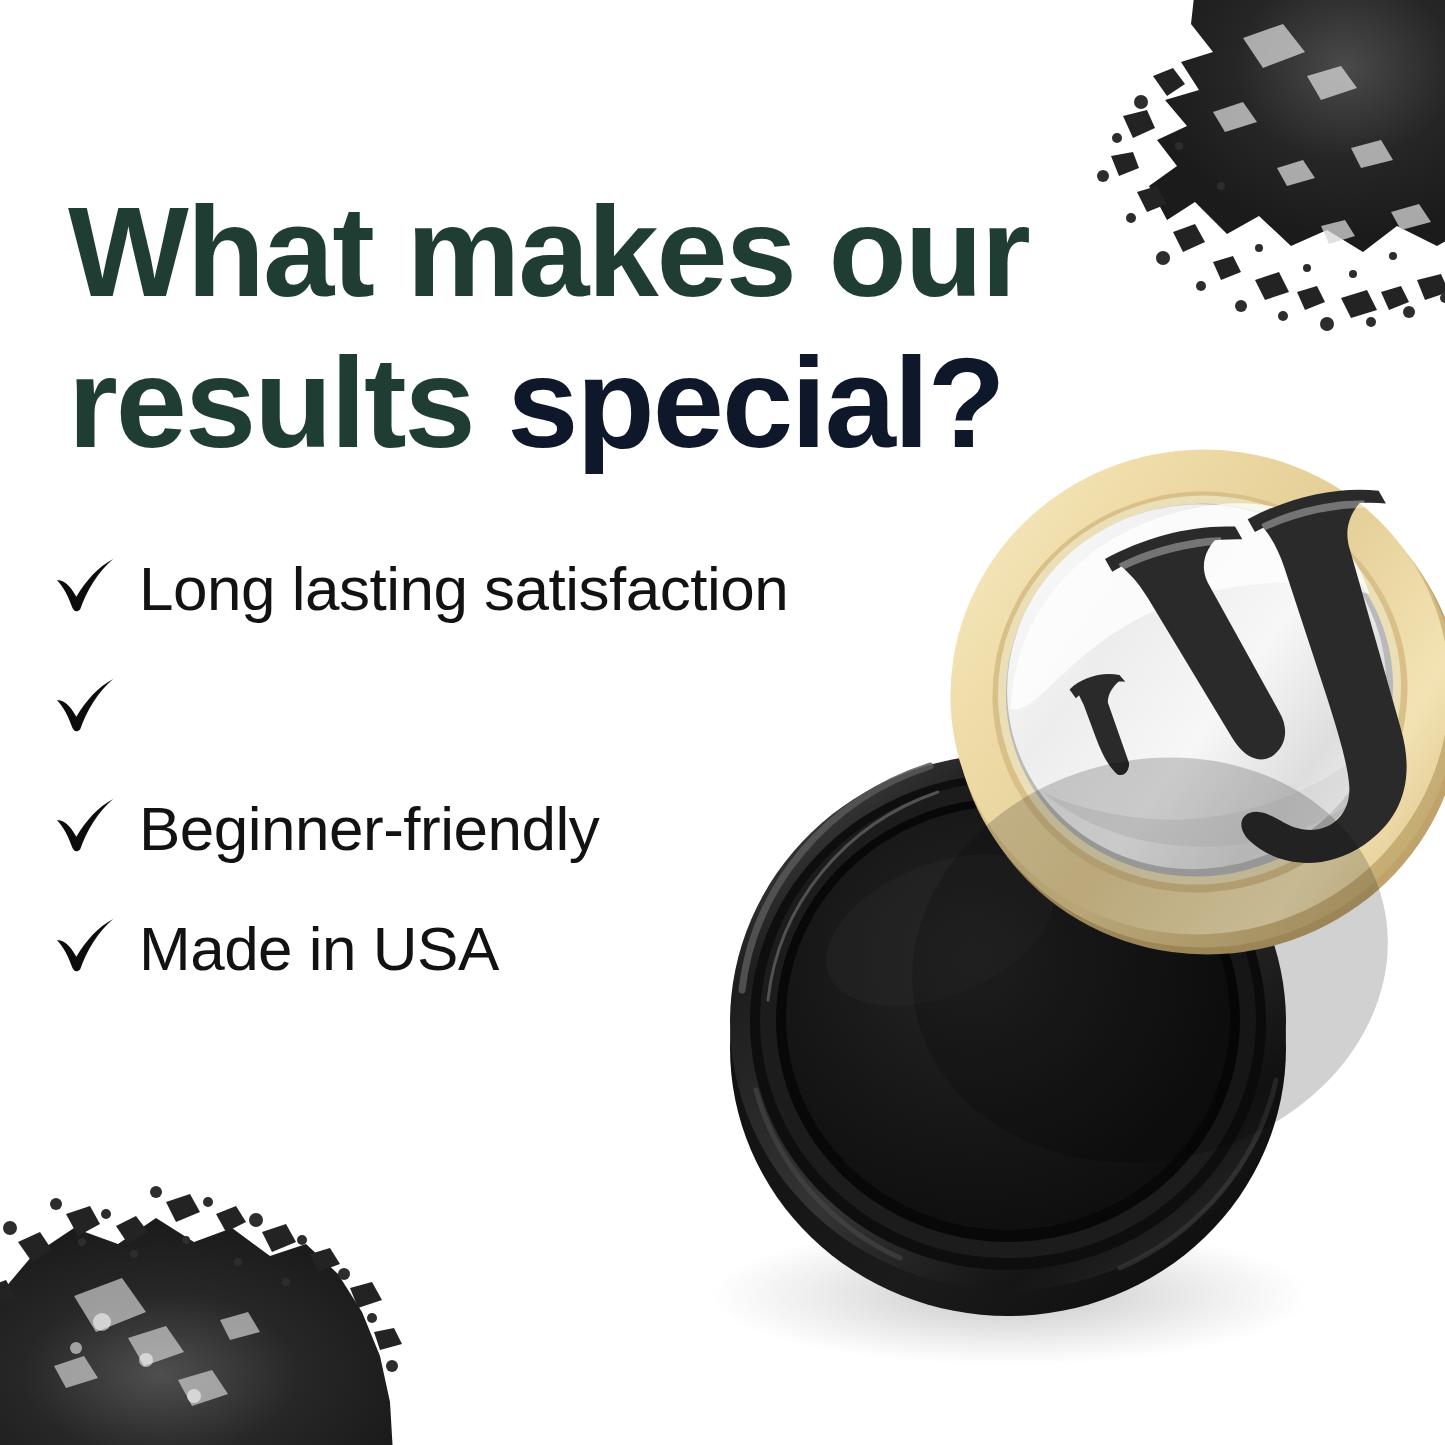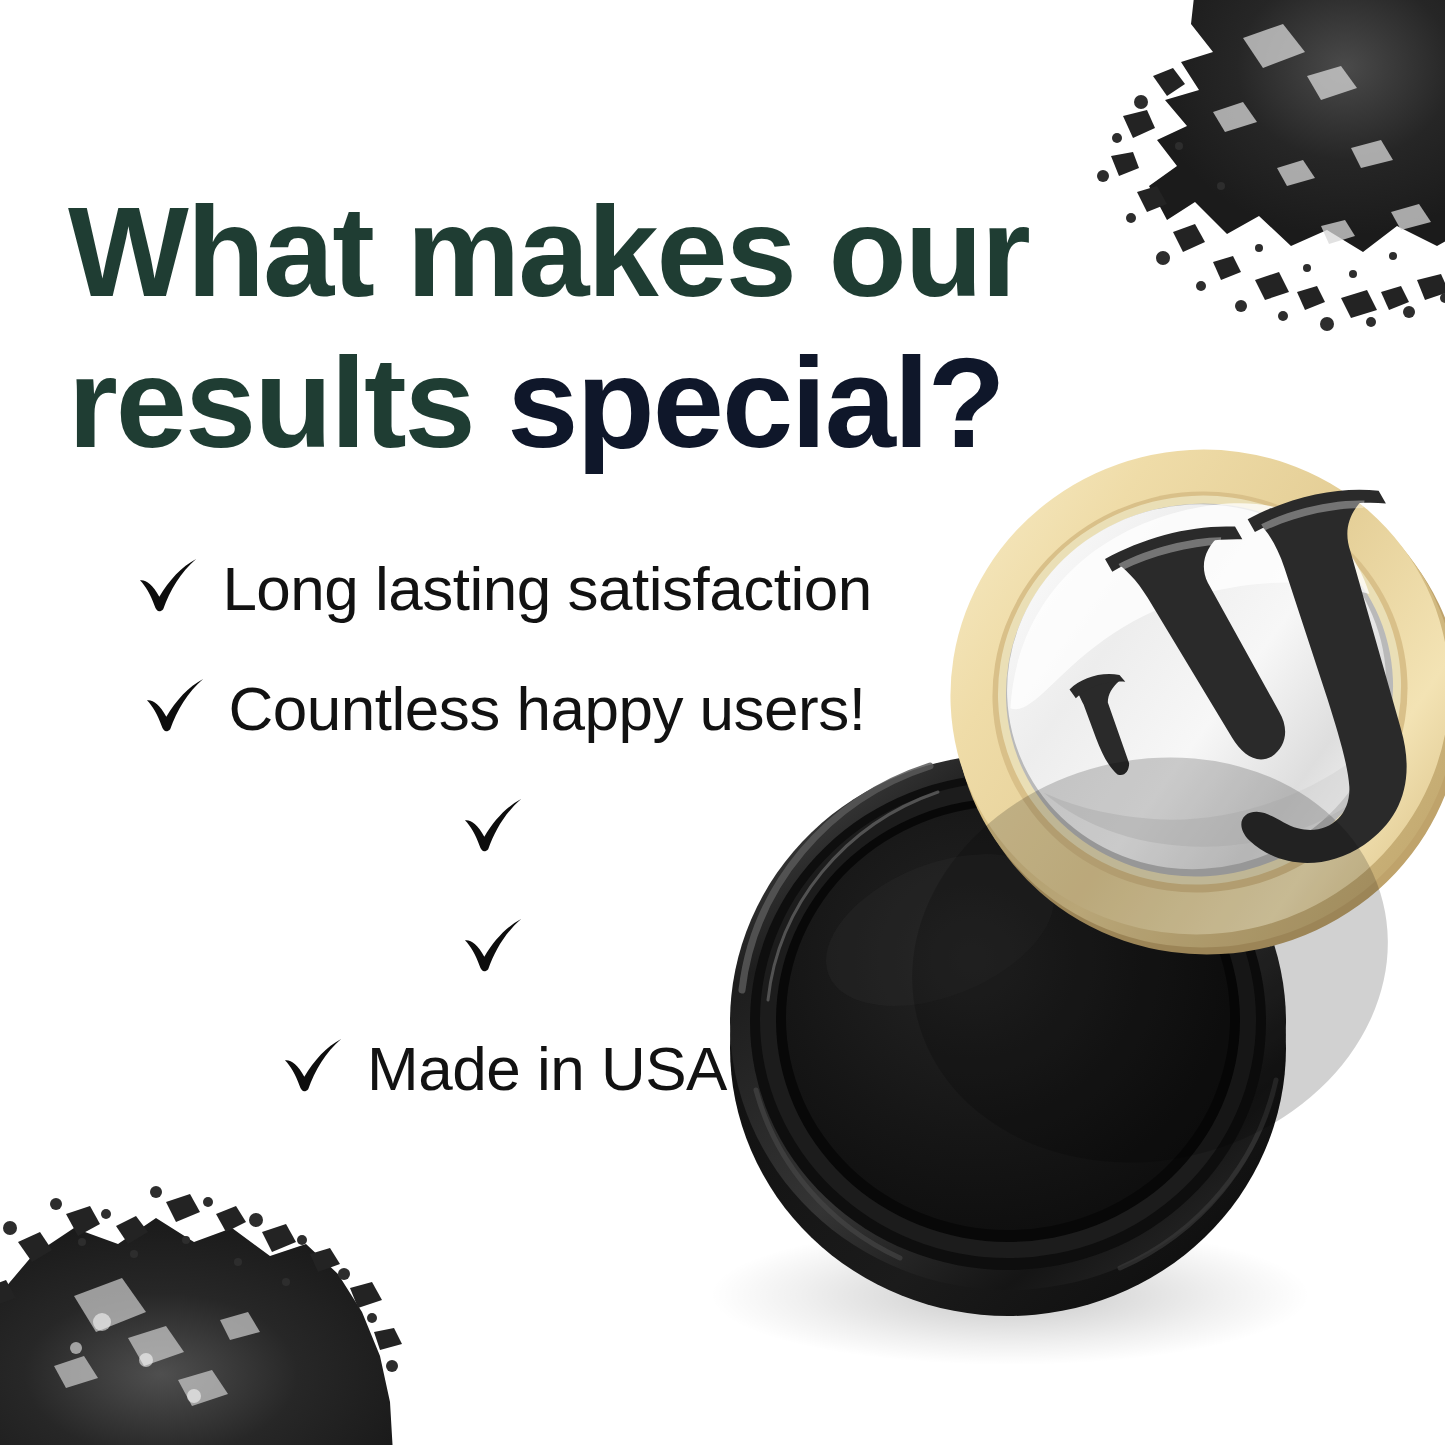--- a/index.html
+++ b/index.html
@@ -39,21 +39,20 @@
     top: 528px;
     width: 900px;
     list-style: none;
     margin: 0;
     padding: 0;
   }
   .benefit-row {
     display: flex;
     align-items: center;
     height: 120px;
-    justify-content: center;
   }
   .check-icon {
     flex: 0 0 auto;
     width: 62px;
     height: 62px;
     margin-right: 22px;
   }
   .check-icon svg { display: block; width: 100%; height: 100%; }
   .benefit-label {
     font-family: "Liberation Sans", sans-serif;
@@ -211,35 +210,28 @@
         </svg>
       </span>
       <span class="benefit-label">Long lasting satisfaction</span>
     </li>
     <li class="benefit-row">
       <span class="check-icon">
         <svg viewBox="0 0 64 64" xmlns="http://www.w3.org/2000/svg">
           <path d="M2 24 C8 23 15 28 22 41 C32 24 45 10 60 2 C44 16 33 34 26 54 C22 58 19 56 17 50 C13 39 8 30 2 24 Z" fill="#0d0d0d"></path>
         </svg>
       </span>
-      <span class="benefit-label">Countless happy users!</span>
     </li>
     <li class="benefit-row">
       <span class="check-icon">
         <svg viewBox="0 0 64 64" xmlns="http://www.w3.org/2000/svg">
           <path d="M2 24 C8 23 15 28 22 41 C32 24 45 10 60 2 C44 16 33 34 26 54 C22 58 19 56 17 50 C13 39 8 30 2 24 Z" fill="#0d0d0d"></path>
         </svg>
       </span>
-    </li>
-    <li class="benefit-row">
-      <span class="check-icon">
-        <svg viewBox="0 0 64 64" xmlns="http://www.w3.org/2000/svg">
-          <path d="M2 24 C8 23 15 28 22 41 C32 24 45 10 60 2 C44 16 33 34 26 54 C22 58 19 56 17 50 C13 39 8 30 2 24 Z" fill="#0d0d0d"></path>
-        </svg>
-      </span>
+      <span class="benefit-label">Beginner-friendly</span>
     </li>
     <li class="benefit-row">
       <span class="check-icon">
         <svg viewBox="0 0 64 64" xmlns="http://www.w3.org/2000/svg">
           <path d="M2 24 C8 23 15 28 22 41 C32 24 45 10 60 2 C44 16 33 34 26 54 C22 58 19 56 17 50 C13 39 8 30 2 24 Z" fill="#0d0d0d"></path>
         </svg>
       </span>
       <span class="benefit-label">Made in USA</span>
     </li>
   </ul>

